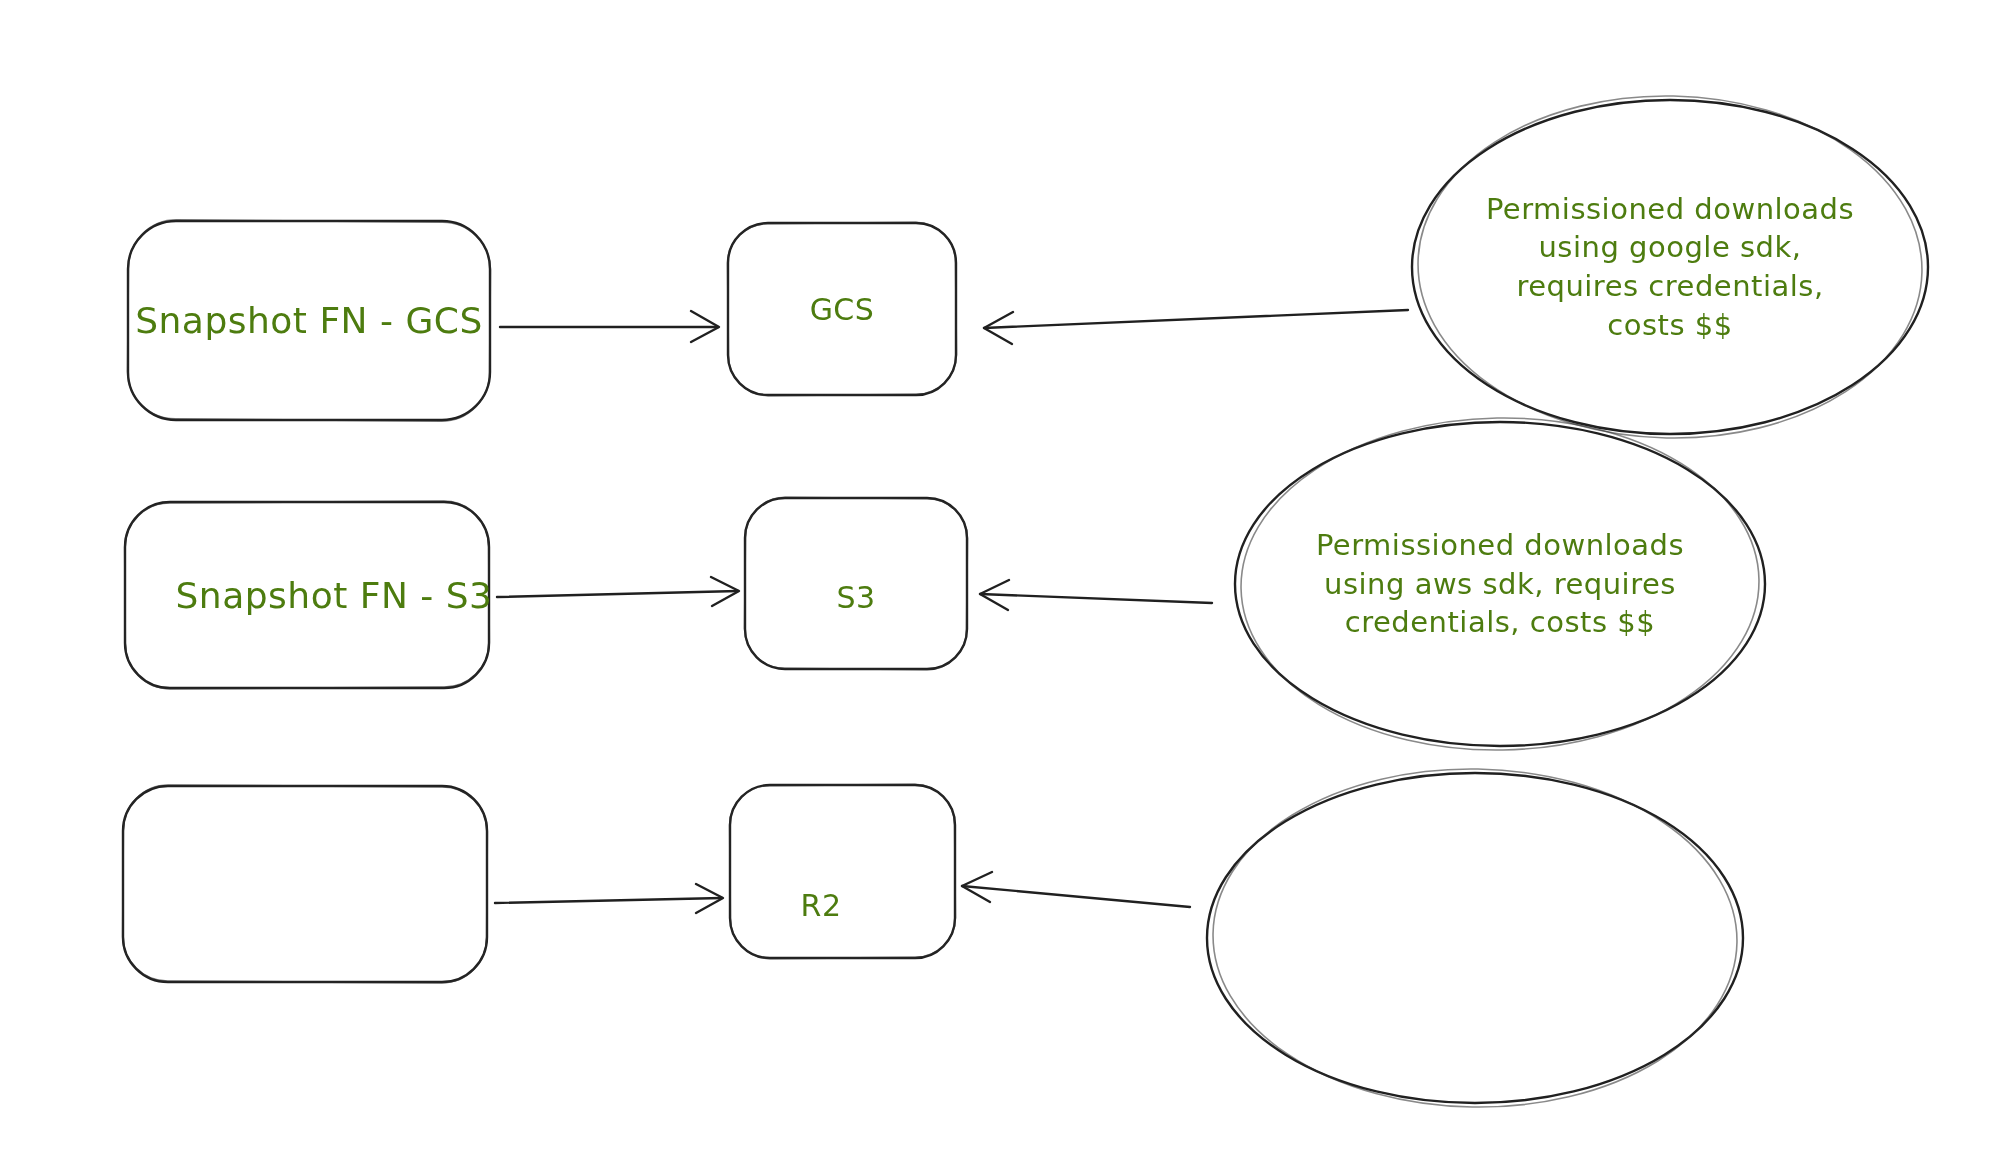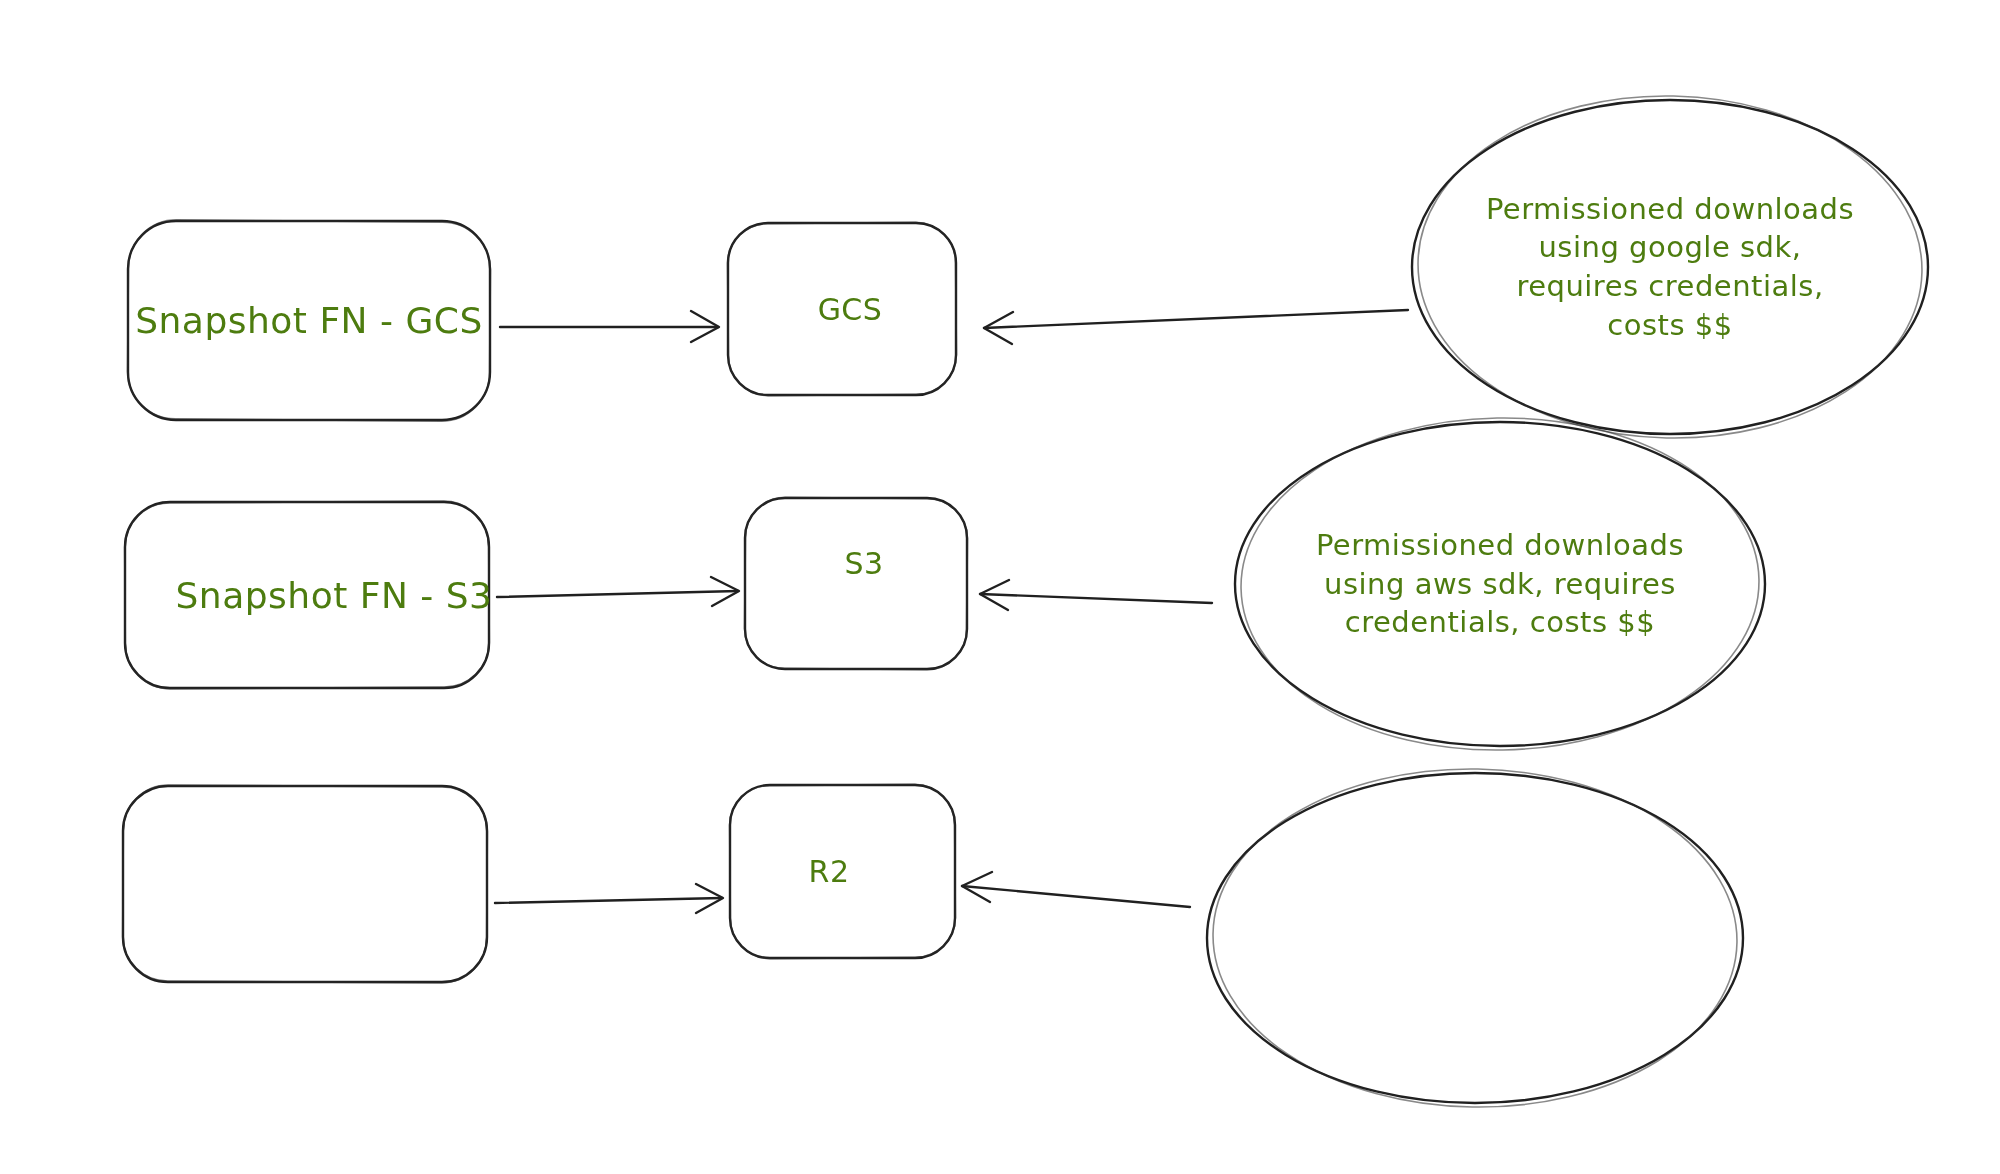--- a/index.html
+++ b/index.html
@@ -35,21 +35,21 @@
     position: absolute;
     display: flex;
     align-items: center;
     justify-content: center;
     text-align: center;
     color: #4d7c0f;
     letter-spacing: 0.5px;
     pointer-events: none;
   }
   .box-label  { font-size: 36px; }
-  .tiny-label { font-size: 30px; padding-left: 8px; }
+  .tiny-label { font-size: 30px; }
   .note-label { font-size: 29px; line-height: 1.33; white-space: pre-line; }
 </style>
 </head>
 <body>
 
 <div class="canvas">
 
   <svg class="shapes" viewBox="0 0 2000 1174" xmlns="http://www.w3.org/2000/svg">
 
     <g>
@@ -114,20 +114,20 @@
   </svg>
 
   <div class="label box-label" style="left:128px; top:221px; width:362px; height:199px">Snapshot FN - GCS</div>
   <div class="label tiny-label" style="left:728px; top:223px; width:228px; height:172px">GCS</div>
   <div class="label note-label" style="left:1412px; top:100px; width:516px; height:334px">Permissioned downloads
 using google sdk,
 requires credentials,
 costs $$</div>
 
   <div class="label box-label" style="left:125px; top:502px; width:418px; height:186px">Snapshot FN - S3</div>
-  <div class="label tiny-label" style="left:745px; top:478px; width:222px; height:171px">S3</div>
+  <div class="label tiny-label" style="left:745px; top:512px; width:222px; height:171px">S3</div>
   <div class="label note-label" style="left:1235px; top:422px; width:530px; height:324px">Permissioned downloads
 using aws sdk, requires
 credentials, costs $$</div>
 
-  <div class="label tiny-label" style="left:730px; top:785px; width:182px; height:173px">R2</div>
+  <div class="label tiny-label" style="left:730px; top:819px; width:182px; height:173px">R2</div>
 
 </div>
 
 </body></html>

